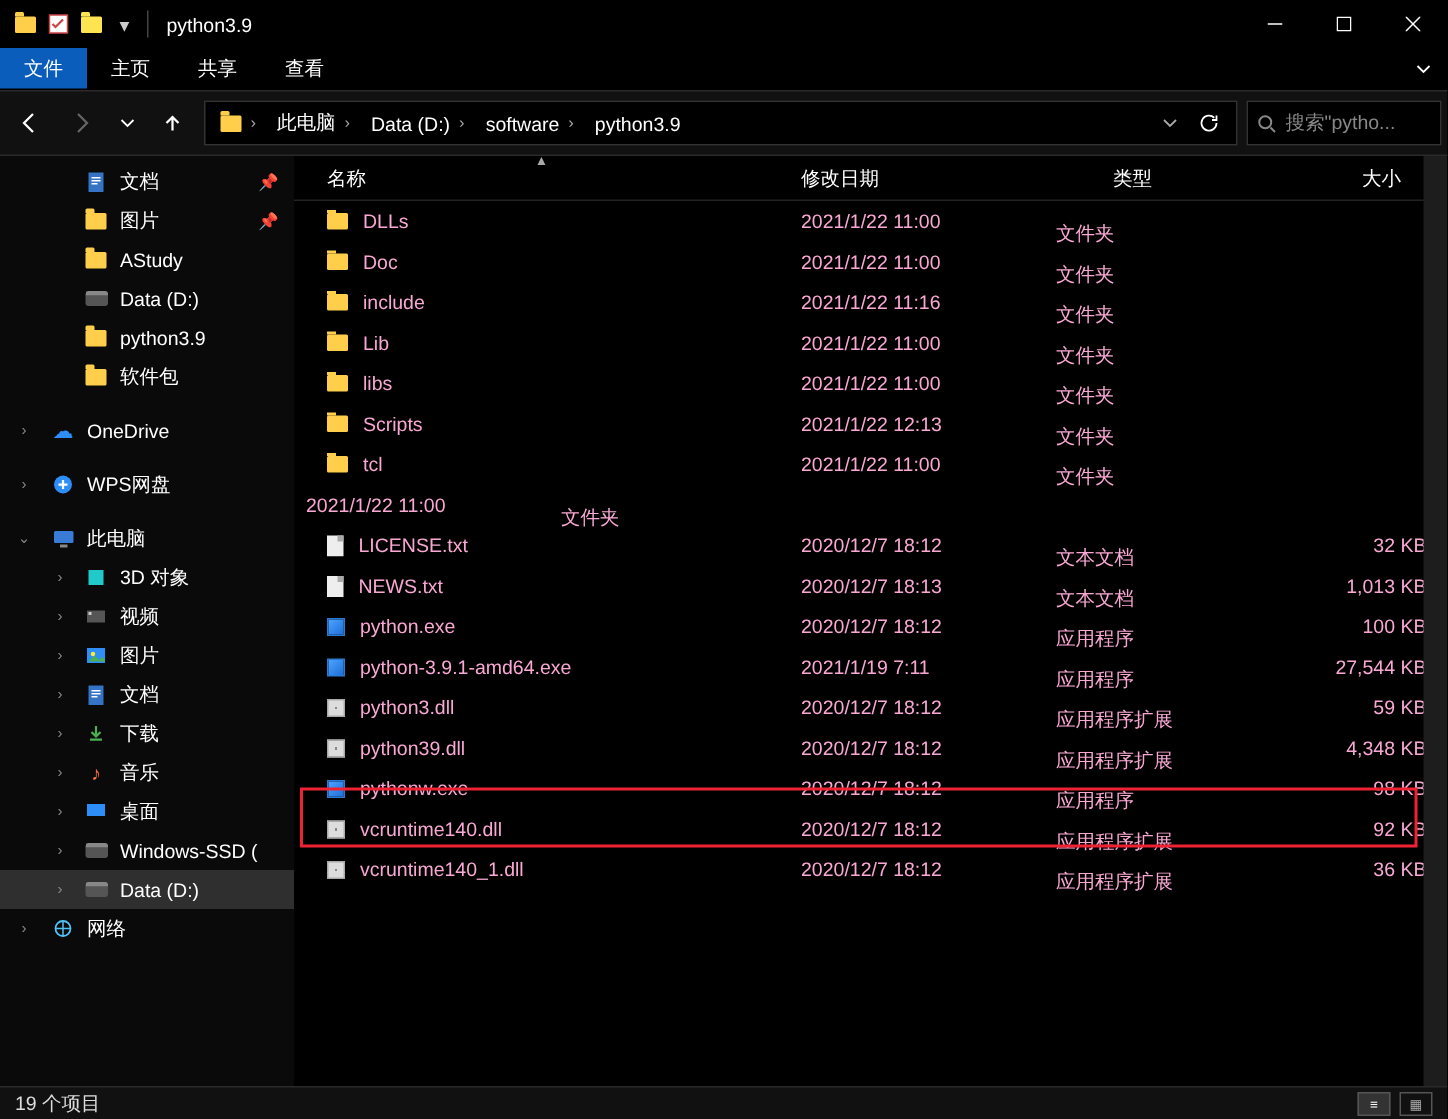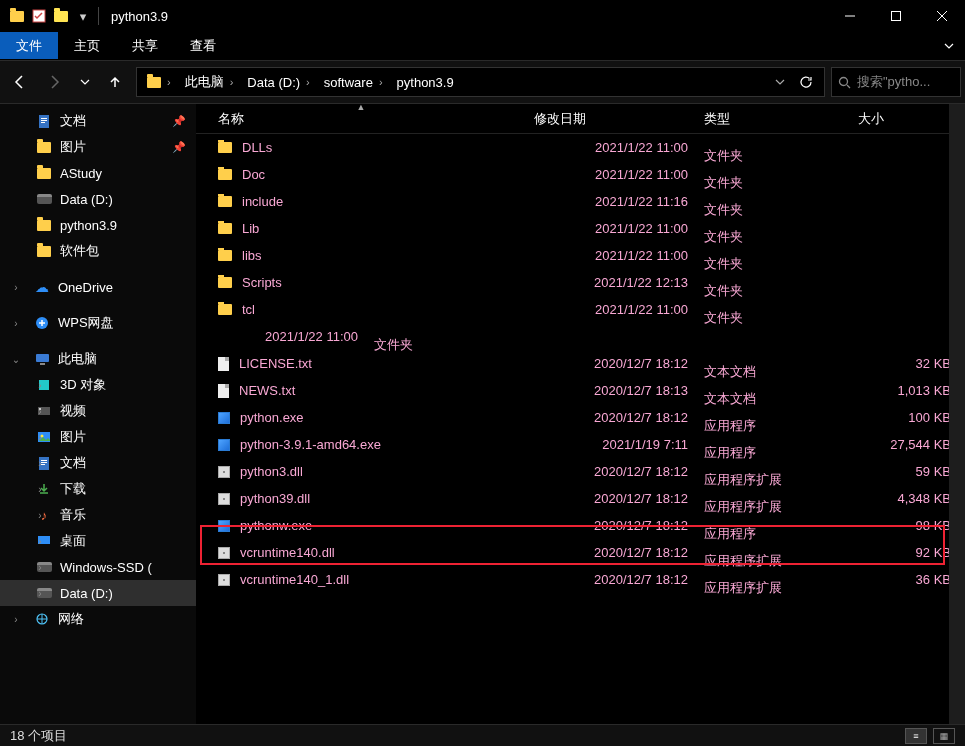--- a/index.html
+++ b/index.html
@@ -33,21 +33,21 @@
 .addr .end .dd { width:24px; height:28px; display:flex; align-items:center; justify-content:center; color:#aaa;}
 .addr .end .refresh { width:28px; height:28px; display:flex; align-items:center; justify-content:center; color:#fff;}
 .search { width:130px; height:30px; background:#000; border:1px solid #333; display:flex; align-items:center; padding:0 6px; color:#888; gap:6px;}
 .search .ghost { color:#888; white-space:nowrap; overflow:hidden; text-overflow:ellipsis; flex:1; }
 
 
 .split { display:flex; height:620px; }
 .sidebar { width:196px; background:#0a0a0a; overflow:hidden; display:flex; flex-direction:column; }
 .tree { flex:1; overflow:hidden; padding-top:4px; }
 .tnode { display:flex; align-items:center; height:26px; padding-left:34px; color:#fff; gap:8px; position:relative;}
-.tnode.indent2 { padding-left:36px; }
+.tnode.indent2 { padding-left:56px; }
 .tnode.selected { background:#2f2f2f; }
 .tnode .exp { position:absolute; left:8px; width:16px; text-align:center; color:#888; font-size:10px;}
 .tnode.indent2 .exp{ left:32px; }
 .tnode .pin { margin-left:auto; margin-right:10px; color:#888; font-size:11px; }
 .tnode .icn { width:16px; height:16px; display:flex; align-items:center; justify-content:center; }
 .gap { height:10px; }
 
 .ic-folder { width:14px; height:11px; background:#ffcf4b; border-radius:1px; position:relative; }
 .ic-folder::before{content:"";position:absolute;top:-3px;left:0;width:6px;height:3px;background:#ffcf4b;border-radius:1px 1px 0 0;}
 .ic-drive { width:15px; height:10px; background:#555; border-radius:2px; border-top:3px solid #888; }
@@ -55,27 +55,27 @@
 .ic-doc::before{content:"";position:absolute;top:0;right:0;width:4px;height:4px;background:#aaa;}
 .ic-exe { width:12px; height:12px; background:linear-gradient(135deg,#4da3ff,#1e6fd9); border:1px solid #2a7bd4;}
 .ic-dll { width:12px; height:12px; background:#ddd; border:1px solid #aaa; position:relative;}
 .ic-dll::after{content:"";position:absolute;inset:3px;background:radial-gradient(circle,#888 30%,transparent 31%);}
 .ic-cloud{ color:#2e8ef7; font-size:14px; }
 
 
 .filelist { flex:1; background:#000; position:relative; overflow:hidden; }
 .cols { display:flex; height:30px; align-items:center; border-bottom:1px solid #222; color:#fff; }
 .col { padding:0 8px; display:flex; align-items:center; height:100%; border-right:0px solid #222; position:relative;}
-.col.name{ width:330px; padding-left:22px;} .col.date{ width:170px;} .col.type{ width:154px;} .col.size{ flex:1; text-align:right; padding-right:14px;}
+.col.name{ width:330px; padding-left:22px;} .col.date{ width:170px;} .col.type{ width:154px;margin-left:38px;} .col.size{ flex:1; text-align:right; padding-right:14px;margin-left:12px;}
 .col .sort { position:absolute; top:-2px; left:50%; transform:translateX(-50%); font-size:9px; color:#aaa;}
 .rows { position:relative; }
 .row { display:flex; align-items:center; height:27px; color:#f9a8d4; }
 .row .c { padding:0 8px; white-space:nowrap; overflow:hidden; text-overflow:ellipsis; }
 .row .c.name{ width:330px; display:flex; align-items:center; gap:10px; padding-left:22px;}
-.row .c.date{ width:170px;text-align:right; } .row .c.type{ width:154px;margin-top:16px; } .row .c.size{ flex:1; text-align:right; padding-right:14px;}
+.row .c.date{ width:170px; } .row .c.type{ width:154px;margin-top:16px; } .row .c.size{ flex:1; text-align:right; padding-right:14px;}
 .highlight-box{ position:absolute; border:2px solid #e23; pointer-events:none; }
 .scroll-hint{ position:absolute; right:0; top:0; width:16px; height:100%; background:#1d1d1d;}
 
 
 .status { position:absolute; left:0; bottom:0; height:22px; width:100%; background:#111; border-top:1px solid #2a2a2a; display:flex; align-items:center; padding:0 10px; color:#ddd;}
 .status .right{ margin-left:auto; display:flex; gap:6px;}
 .viewbtn{ width:22px; height:16px; border:1px solid #555; display:flex; align-items:center; justify-content:center; font-size:9px; color:#aaa;}
 .viewbtn.active{ background:#333; color:#fff;}
 
 svg{ display:block; }
@@ -561,18 +561,18 @@
           <div class="c type">应用程序扩展</div>
           <div class="c size">36 KB</div>
         </div>
         <div class="highlight-box" style="left: 4px; right: 20px; top: 391px; height: 40px;"></div>
       </div>
     <div class="scroll-hint"></div>
   </div>
 </div>
 
 <div class="status">
-  <span>18 个项目</span>
+  <span>19 个项目</span>
   <div class="right">
     <div class="viewbtn active">≡</div>
     <div class="viewbtn">▦</div>
   </div>
 </div>
 
 </body></html>

